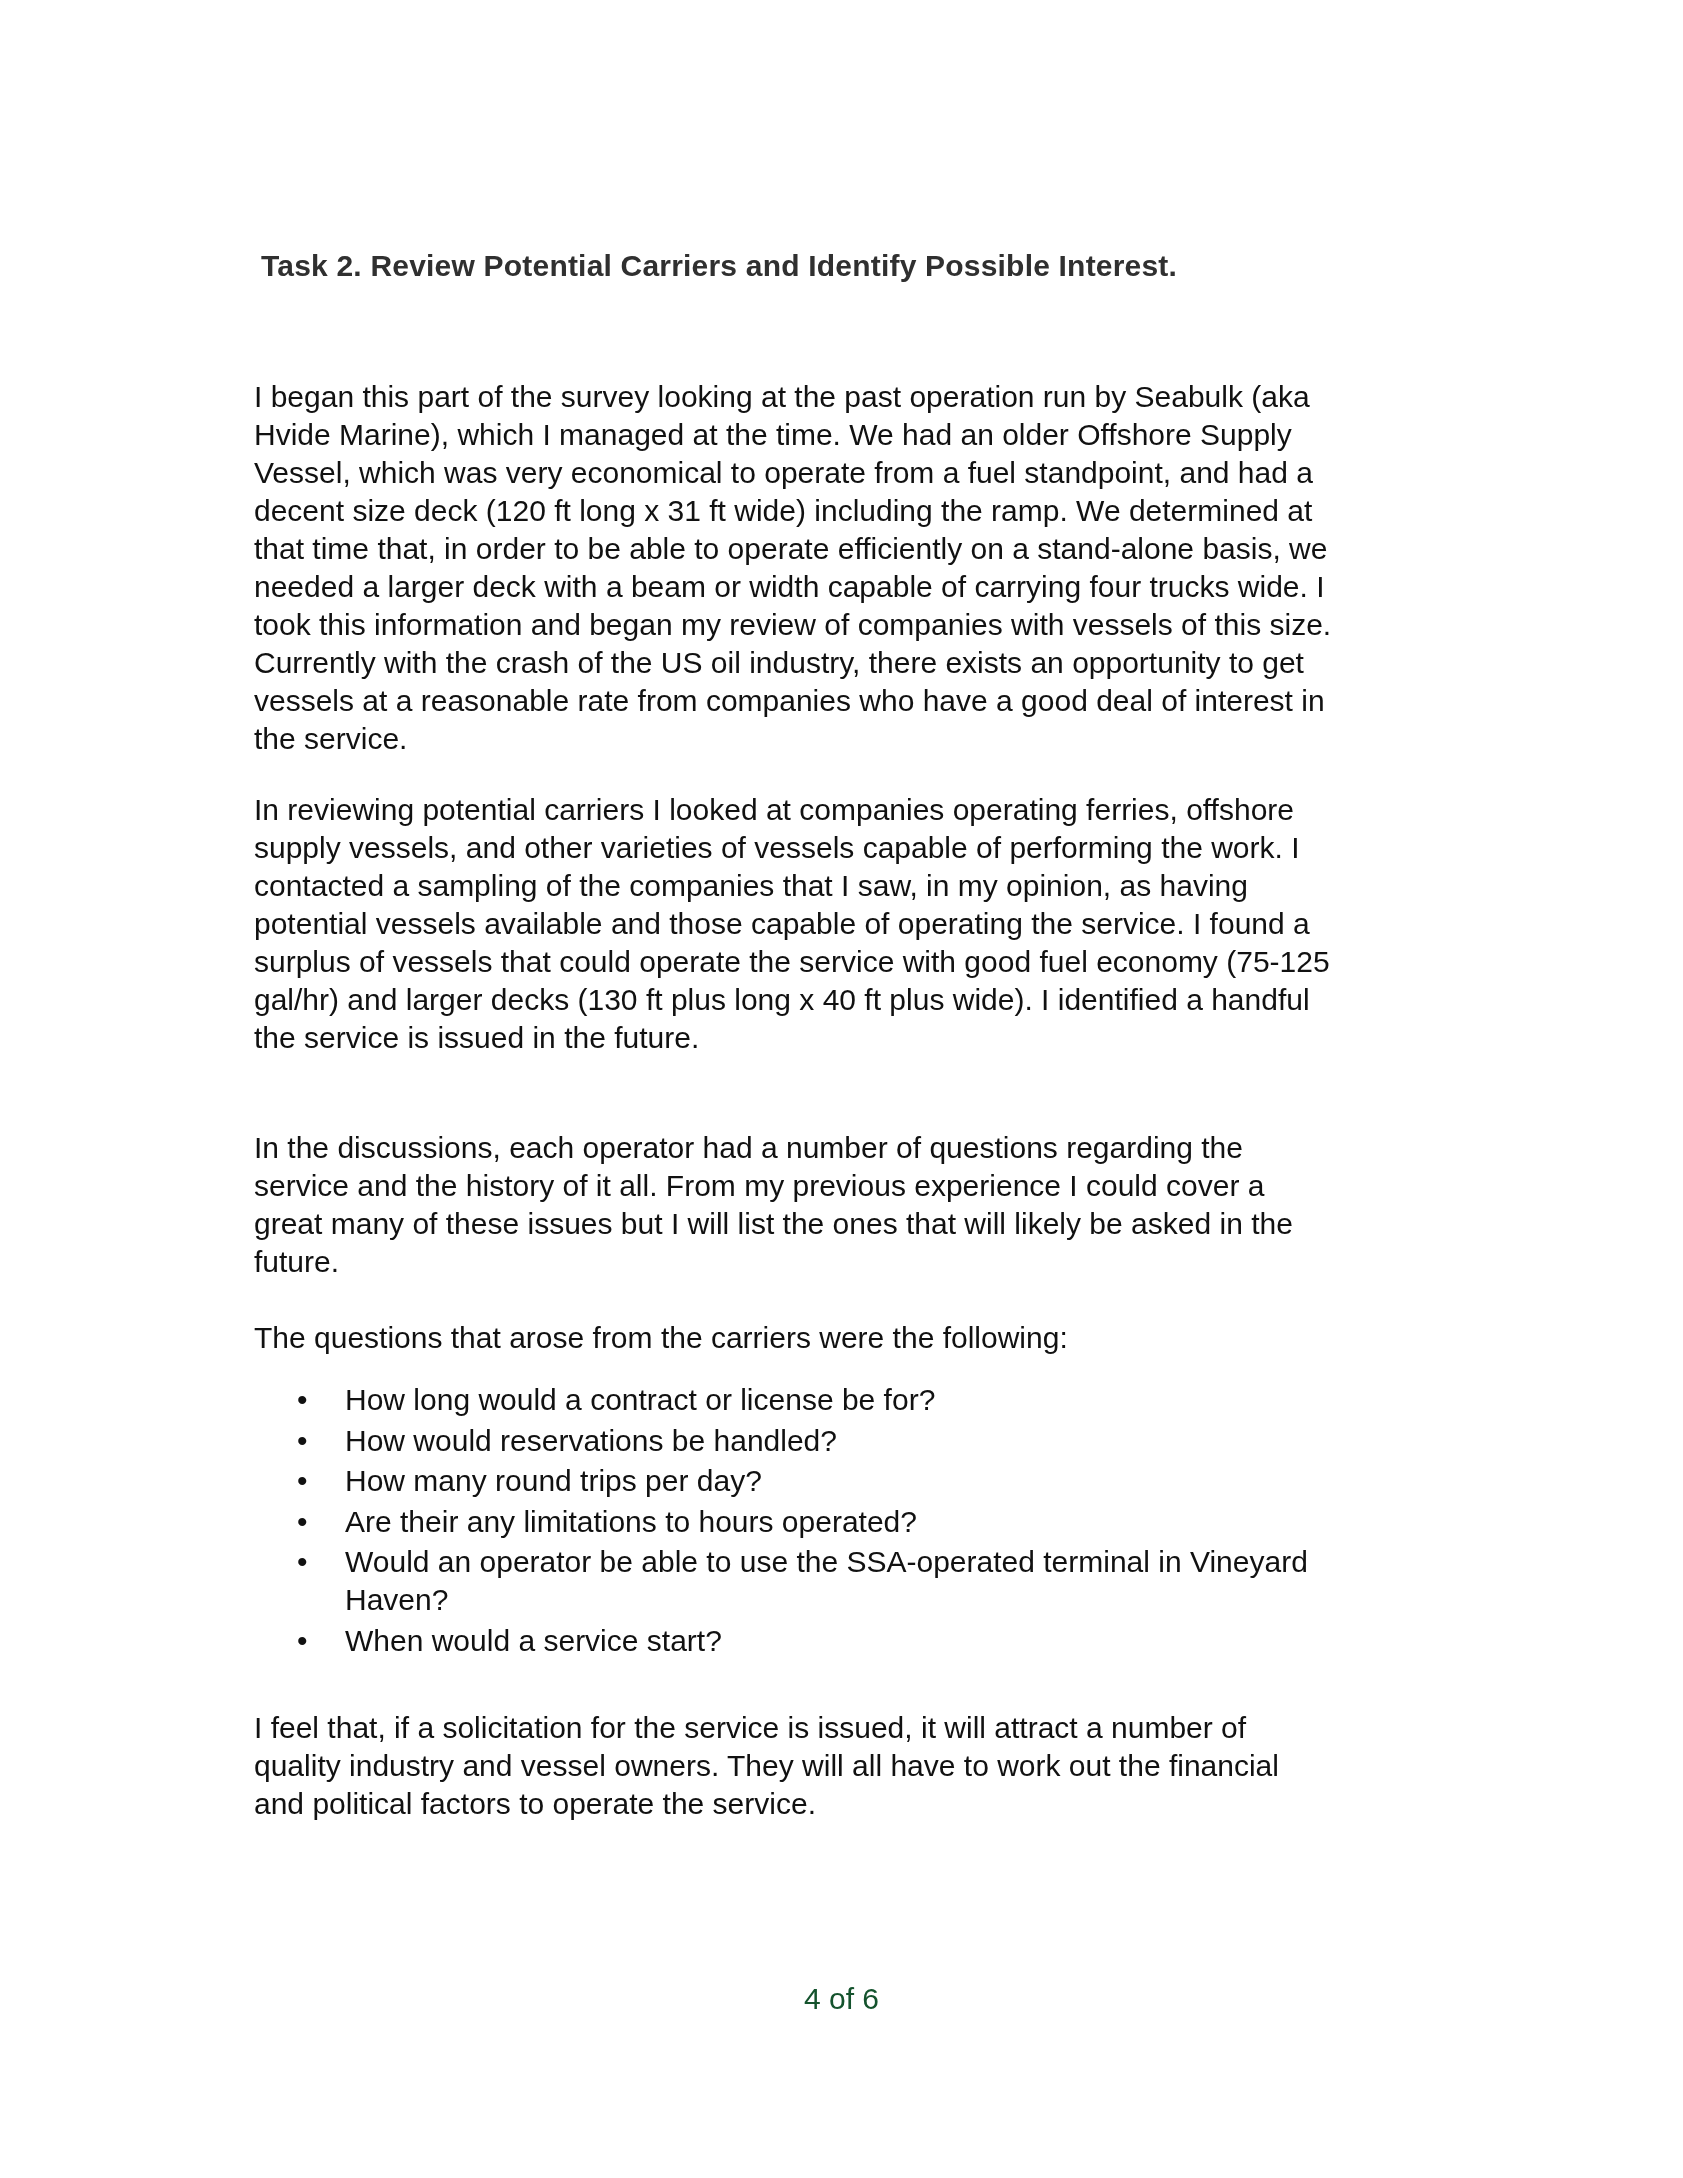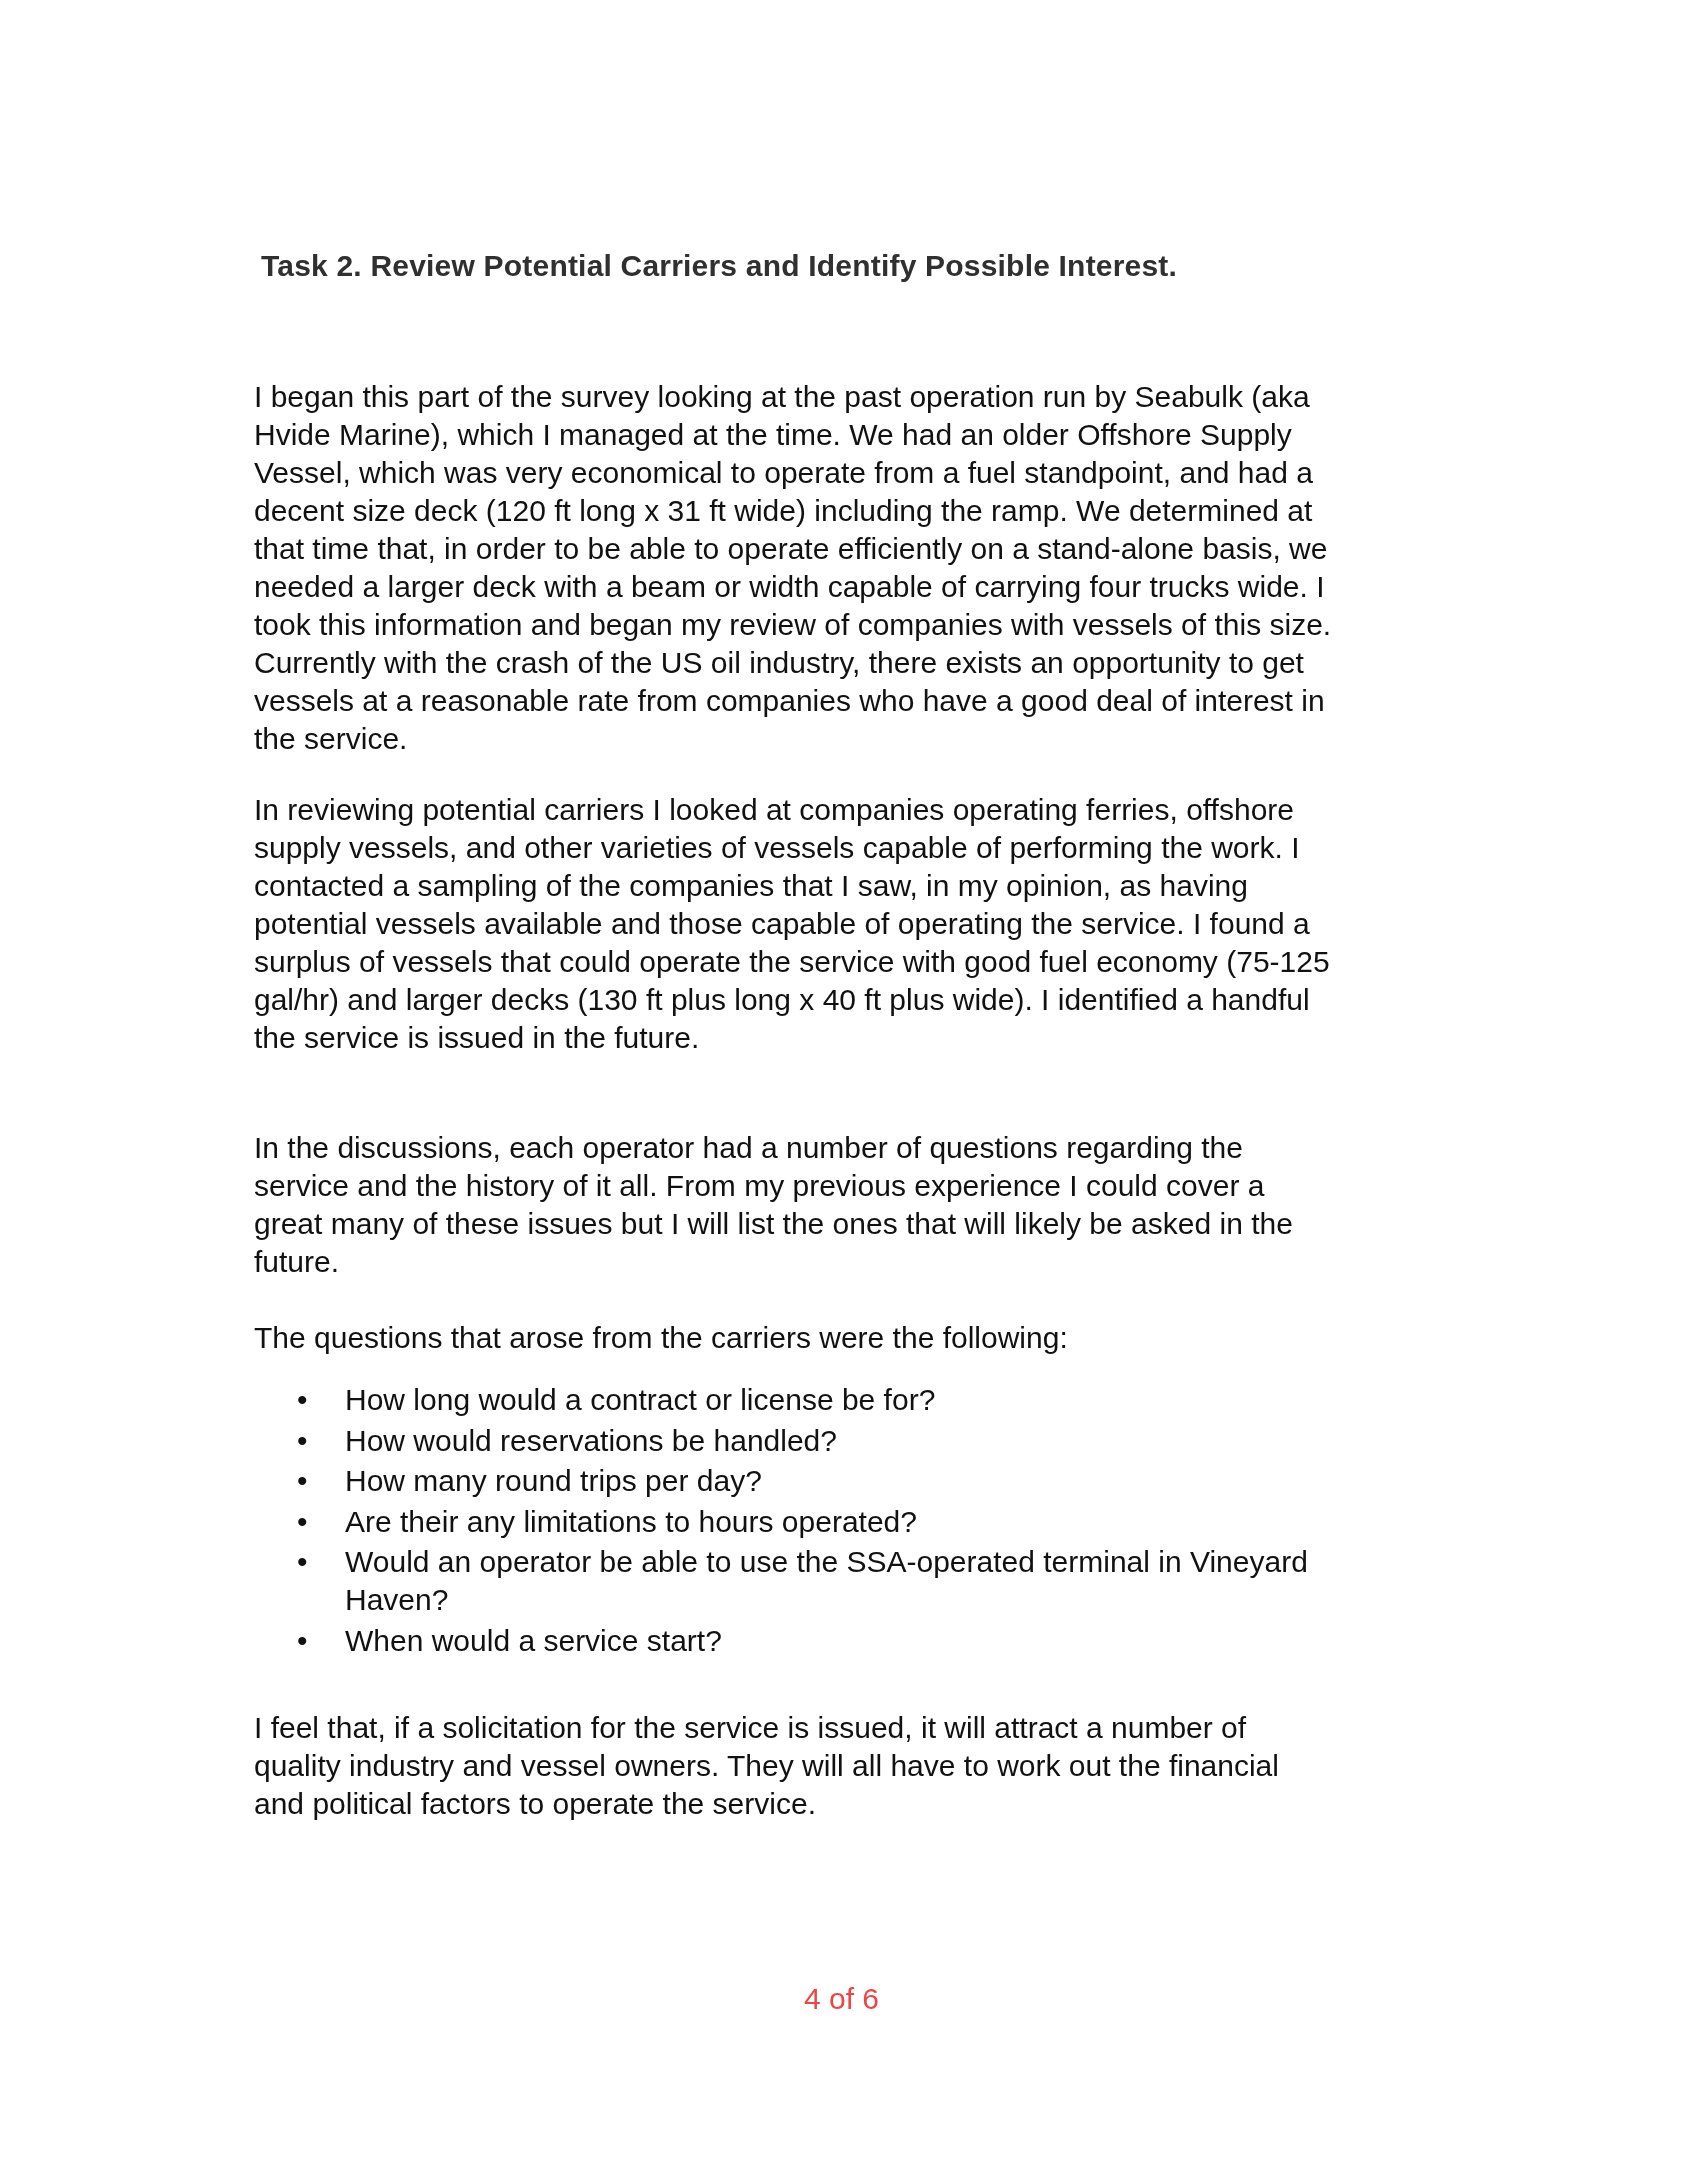--- a/index.html
+++ b/index.html
@@ -19,21 +19,21 @@
     .line { display: block; white-space: nowrap; }
     .bullets {
       position: absolute; left: 246px; top: 1381px; width: 1238px;
       font-family: "Liberation Sans", sans-serif; font-size: 30px;
       line-height: 38px; color: #111; margin: 0; padding: 0; list-style: none;
     }
     .bullets li { position: relative; padding-left: 99px; margin-bottom: 2.5px; }
     .bullets .bullet { position: absolute; left: 51px; top: 0; }
     .page-number {
       position: absolute; left: 0; width: 1683px; top: 1982px; text-align: center;
-      font-family: "Liberation Sans", sans-serif; font-size: 30px; color: #ef4444;
+      font-family: "Liberation Sans", sans-serif; font-size: 30px; color: #14532d;
     }
   </style>
 </head>
 <body>
 
 <div class="page">
   <h2 class="heading">Task 2. Review Potential Carriers and Identify Possible Interest.</h2>
 
   <p class="body-text" style="top:362px">
     <span class="line">I began this part of the survey looking at the past operation run by Seabulk (aka</span>

